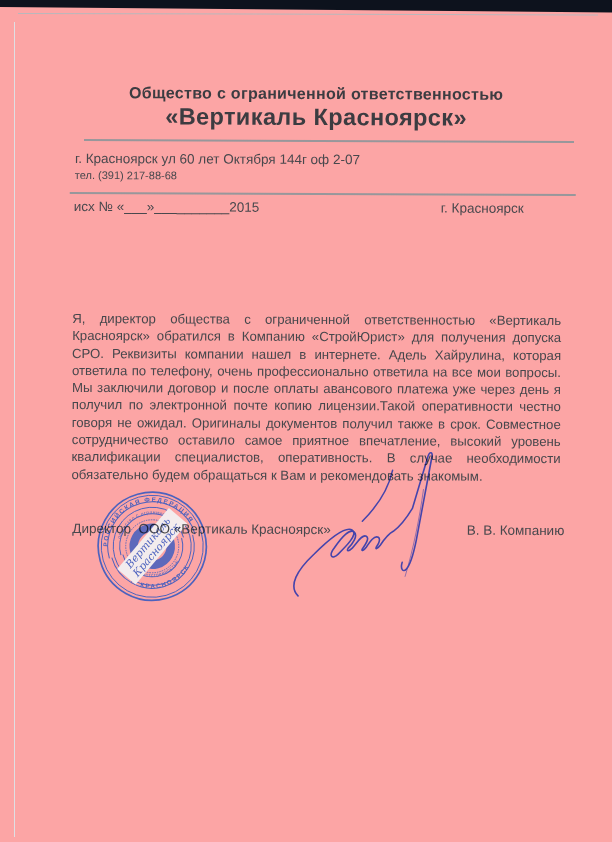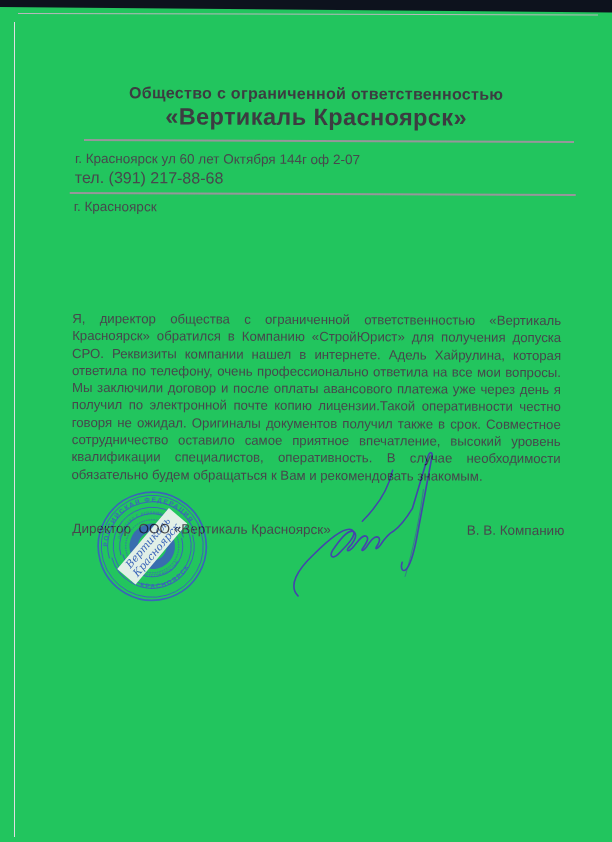--- a/index.html
+++ b/index.html
@@ -1,18 +1,18 @@
 <!DOCTYPE html>
 <html><head>
 <meta charset="utf-8">
 <style>
   html,body{margin:0;padding:0;background:#0e1118;}
   .page{
     position:relative;width:612px;height:842px;overflow:hidden;
-    background:#22c55e;
+    background:#fca5a5;
     font-family:"Liberation Sans","DejaVu Sans",sans-serif;
     color:#48484d;
   }
   
   .scan-top-edge{
     position:absolute;top:-7px;left:-10px;width:650px;height:14px;
     background:#0d121d;transform:rotate(0.5deg);transform-origin:left center;
   }
   .scan-fold-line{
     position:absolute;top:13px;left:18px;width:580px;height:1px;
@@ -29,21 +29,21 @@
   }
   .org-name{
     position:absolute;top:103px;left:60px;width:512px;text-align:center;
     font-size:23.5px;font-weight:bold;color:#3c3c41;letter-spacing:0.4px;
   }
   .rule{position:absolute;background:#97979b;}
   .rule1{top:139px;left:84px;width:490px;height:2px;}
   .rule2{top:192px;left:70px;width:506px;height:1.6px;}
 
   .address{position:absolute;top:151px;left:75px;font-size:13.5px;}
-  .phone{position:absolute;top:169px;left:75px;font-size:16px;}
+  .phone{position:absolute;top:169px;left:75px;font-size:11px;}
 
   .ref-row{
     position:absolute;top:199px;left:74px;width:450px;
     display:flex;justify-content:space-between;font-size:13.5px;
   }
   .body-text{
     position:absolute;top:310px;left:73px;width:489px;margin:0;
     font-size:13.2px;line-height:17.3px;text-align:justify;color:#47474c;
   }
   .sign-row{
@@ -75,20 +75,21 @@
     <div class="org-name">«Вертикаль Красноярск»</div>
 
     <div class="rule rule1"></div>
 
     <div class="address">г. Красноярск ул 60 лет Октября 144г оф 2-07</div>
     <div class="phone">тел. (391) 217-88-68</div>
 
     <div class="rule rule2"></div>
 
     <div class="ref-row">
+      <span>исх № «___»__________2015</span>
       <span>г. Красноярск</span>
     </div>
 
     <p class="body-text">Я, директор общества с ограниченной ответственностью «Вертикаль Красноярск» обратился в Компанию «СтройЮрист» для получения допуска СРО. Реквизиты компании нашел в интернете. Адель Хайрулина, которая ответила по телефону, очень профессионально ответила на все мои вопросы. Мы заключили договор и после оплаты авансового платежа уже через день я получил по электронной почте копию лицензии.Такой оперативности честно говоря не ожидал. Оригиналы документов получил также в срок. Совместное сотрудничество оставило самое приятное впечатление, высокий уровень квалификации специалистов, оперативность. В случае необходимости обязательно будем обращаться к Вам и рекомендовать знакомым.</p>
 
     <div class="sign-row">
       <span>Директор  ООО «Вертикаль Красноярск»</span>
       <span>В. В. Компанию</span>
     </div>
 

